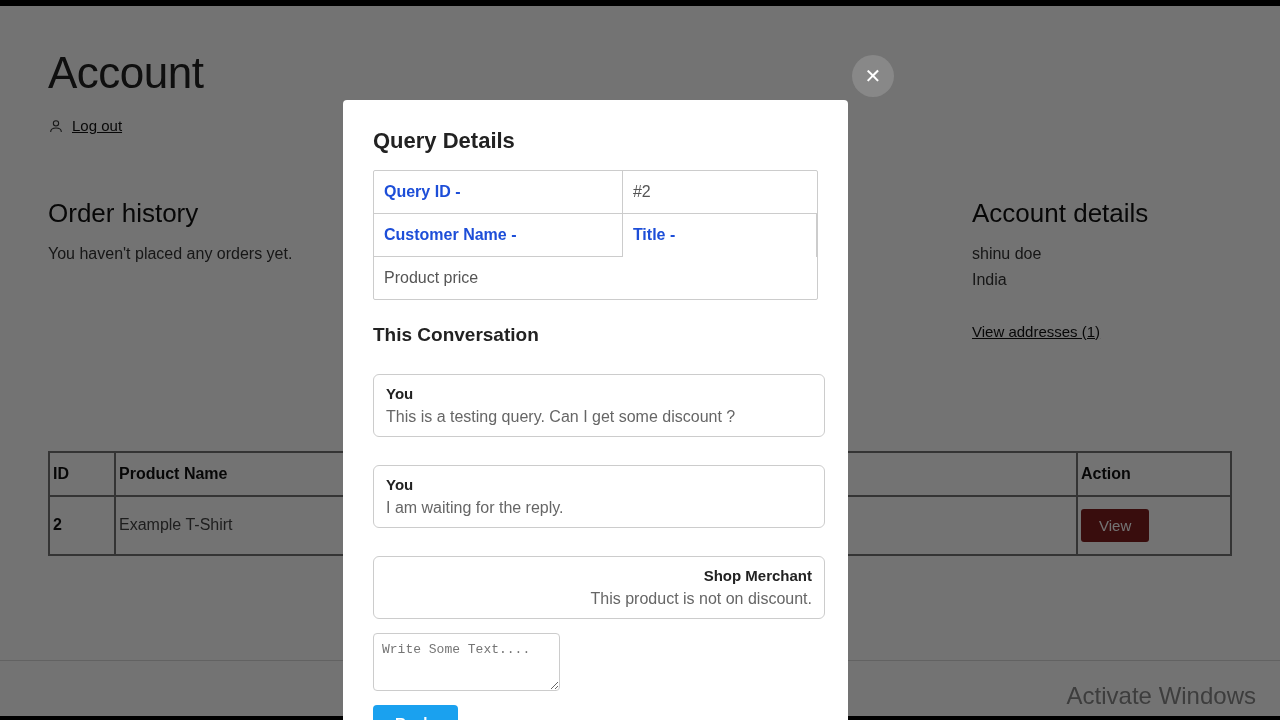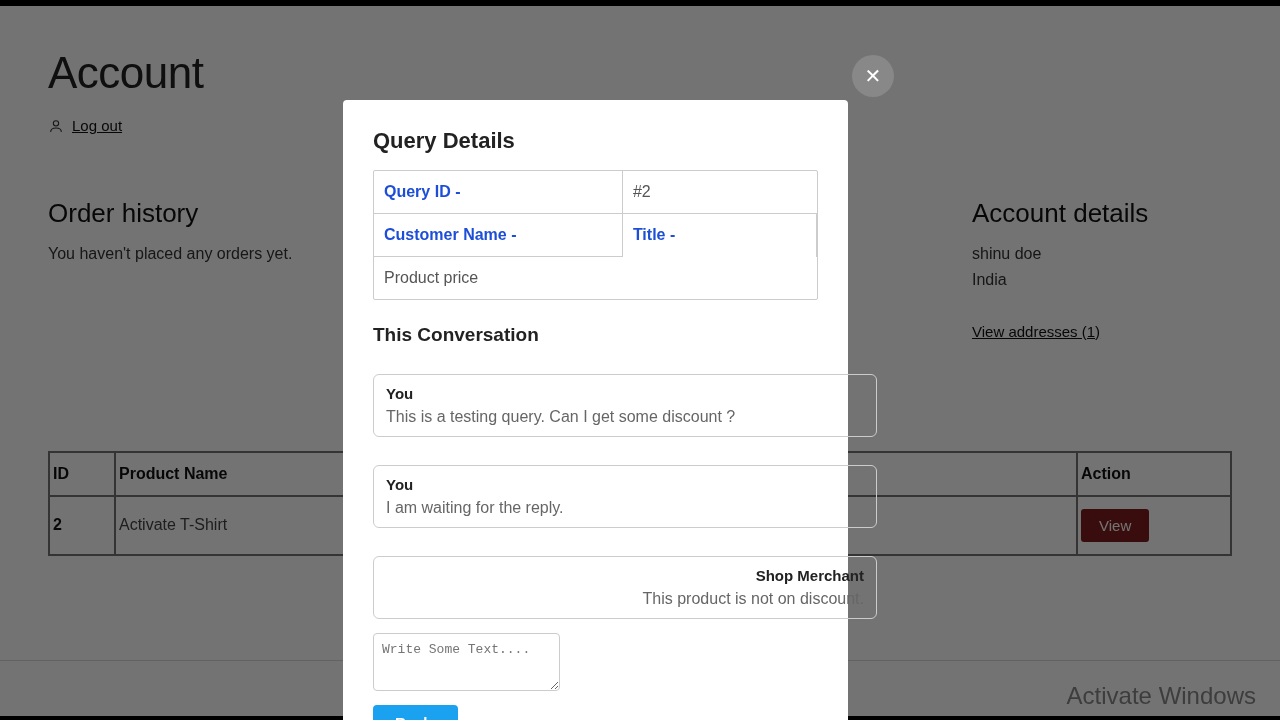--- a/index.html
+++ b/index.html
@@ -30,21 +30,21 @@
   .overlay { position: absolute; inset: 0; background: rgba(0,0,0,0.55); }
   .modal { position: absolute; left: 343px; top: 100px; width: 505px; background: #fff; border-radius: 4px; padding: 28px 30px 26px 30px; }
   .modal h3 { font-size: 22px; font-weight: 700; color: #222; margin-bottom: 16px; }
   .details { display: grid; grid-template-columns: 1fr 0.78fr; border: 1px solid #ccc; border-radius: 2px; }
   .details .cell { padding: 12px 10px; font-size: 16px; border-bottom: 1px solid #ccc; }
   .details .cell.k { font-weight: 700; color: #1d4ed8; border-right: 1px solid #ccc; }
   .details .cell.v { color: #555; }
   .details .cell.last { border-bottom: none; }
 
   .conv-title { font-size: 19px; font-weight: 700; margin-top: 24px; margin-bottom: 14px; color: #222; }
-  .msg { border: 1px solid #ccc; border-radius: 6px; padding: 10px 12px; margin-bottom: 10px; width: 504px; margin-top: 28px; }
+  .msg { border: 1px solid #ccc; border-radius: 6px; padding: 10px 12px; margin-bottom: 10px; width: 452px; margin-top: 28px; }
   .msg .who { font-weight: 700; font-size: 15px; color: #222; margin-bottom: 6px; }
   .msg .body { font-size: 16px; color: #666; }
   .msg.right .who, .msg.right .body { text-align: right; }
 
   textarea.reply { width: 187px; height: 58px; border: 1px solid #ccc; border-radius: 4px; padding: 8px; font-family: 'Courier New', monospace; font-size: 13px; color: #777; resize: both; margin-top: 4px; }
   .btn-reply { display: block; margin-top: 10px; background: #1aa1ef; color: #fff; border: none; font-weight: 700; font-size: 15px; padding: 9px 22px; border-radius: 4px; cursor: pointer; }
 
   .close { position: absolute; left: 852px; top: 55px; width: 42px; height: 42px; border-radius: 50%; background: #888; color: #fff; display: flex; align-items: center; justify-content: center; font-size: 20px; cursor: pointer; border: none; }
 
   .icon-user { width: 16px; height: 16px; }
@@ -81,21 +81,21 @@
     <thead>
       <tr>
         <th style="width:66px">ID</th>
         <th>Product Name</th>
         <th style="width:154px">Action</th>
       </tr>
     </thead>
     <tbody>
       <tr>
         <td style="font-weight:700;color:#111">2</td>
-        <td>Activate T-Shirt</td>
+        <td>Example T-Shirt</td>
         <td>
           <button class="btn-view">View</button>
         </td>
       </tr>
     </tbody>
   </table>
 </div>
 
 <div class="hr-faint"></div>
 <div class="watermark">Activate Windows</div>

